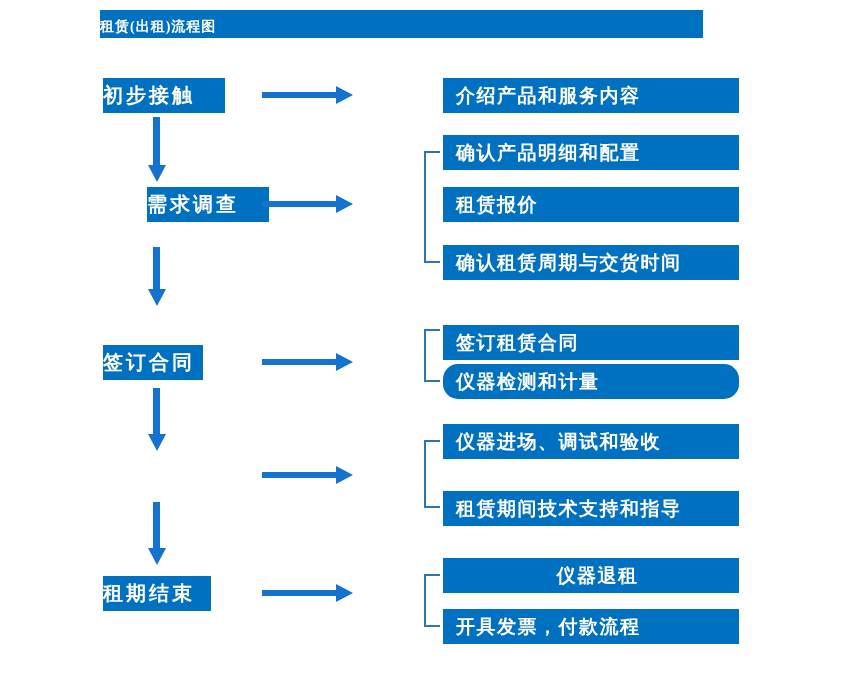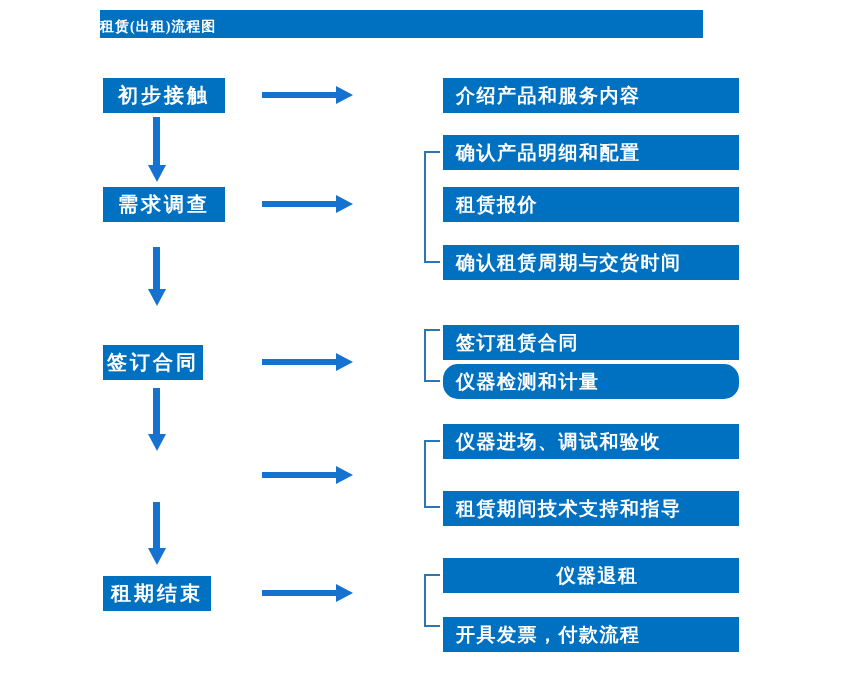--- a/index.html
+++ b/index.html
@@ -33,21 +33,20 @@
     background: var(--box, #0070c0);
     color: var(--text, #ffffff);
     font-size: 20px;
     font-weight: bold;
     line-height: 35px;
     box-sizing: border-box;
     white-space: nowrap;
   }
   .lbox {
     left: 103px;
-    text-align: center;
     letter-spacing: 3px;
   }
   .rbox {
     left: 443px;
     width: 296px;
     padding-left: 13px;
     font-size: 19px;
     letter-spacing: 1.5px;
   }
   .h-arrow {
@@ -93,34 +92,34 @@
   }
 </style>
 </head>
 <body>
 
 <div class="canvas">
 
   <div class="title-bar">租赁(出租)流程图</div>
 
   <div class="box lbox" style="top:78px;  width:122px;">初步接触</div>
-  <div class="box lbox" style="top:187px; width:122px;">需求调查</div>
+  <div class="box lbox" style="top:187px; width:122px;margin-left:44px;">需求调查</div>
   <div class="box lbox" style="top:345px; width:100px;">签订合同</div>
   <div class="box lbox" style="top:576px; width:108px;">租期结束</div>
 
   <div class="box rbox" style="top:78px;">介绍产品和服务内容</div>
   <div class="box rbox" style="top:135px;">确认产品明细和配置</div>
   <div class="box rbox" style="top:187px;">租赁报价</div>
   <div class="box rbox" style="top:245px;">确认租赁周期与交货时间</div>
   <div class="box rbox" style="top:325px;">签订租赁合同</div>
   <div class="box rbox" style="top:364px;border-radius:15px;">仪器检测和计量</div>
   <div class="box rbox" style="top:424px;">仪器进场、调试和验收</div>
   <div class="box rbox" style="top:491px;">租赁期间技术支持和指导</div>
   <div class="box rbox" style="top:558px;text-align:center;">仪器退租</div>
-  <div class="box rbox" style="top:609px;margin-top:8px;">开具发票，付款流程</div>
+  <div class="box rbox" style="top:609px;">开具发票，付款流程</div>
 
   <div class="h-arrow" style="top:92px;"></div>
   <div class="h-arrow" style="top:201px;"></div>
   <div class="h-arrow" style="top:359px;"></div>
   <div class="h-arrow" style="top:472px;"></div>
   <div class="h-arrow" style="top:590px;"></div>
 
   <div class="v-arrow" style="top:117px; height:48px;"></div>
   <div class="v-arrow" style="top:247px; height:42px;"></div>
   <div class="v-arrow" style="top:388px; height:46px;"></div>

